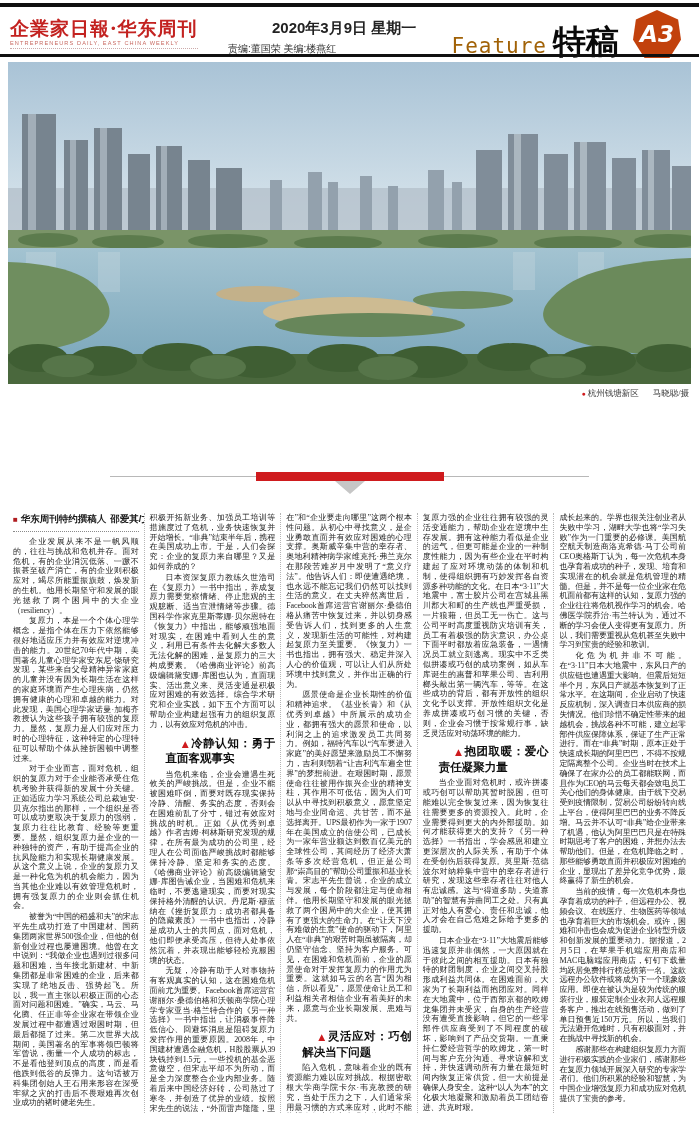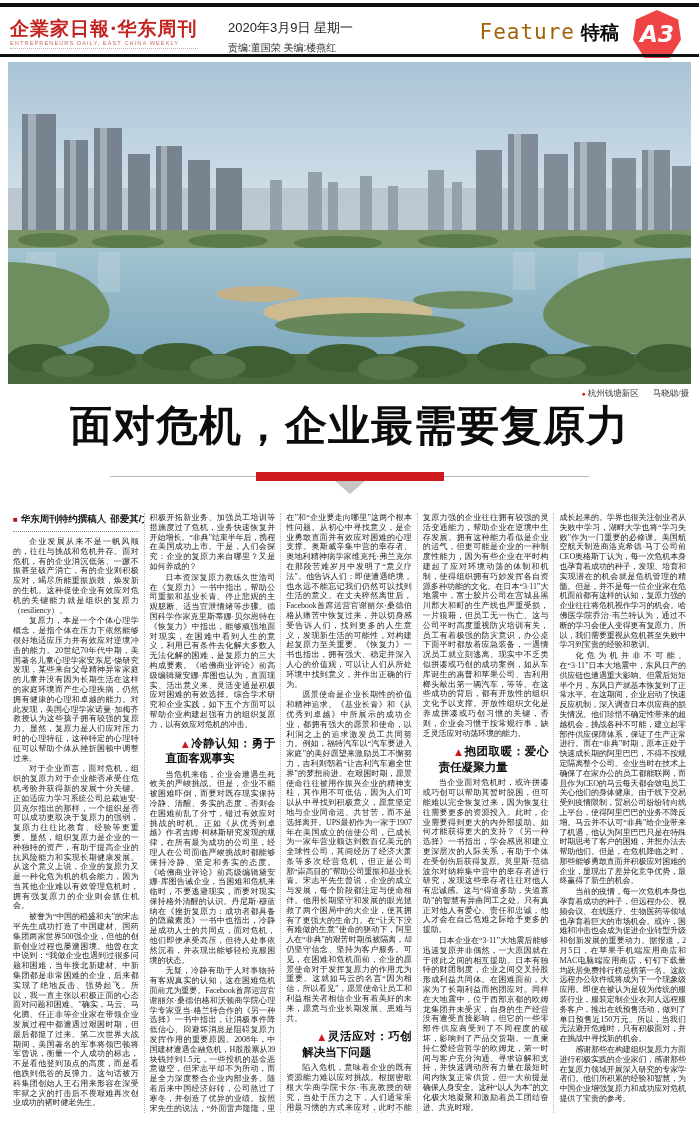--- a/index.html
+++ b/index.html
@@ -7,26 +7,26 @@
         font-family:"Liberation Serif",serif;color:#141414;}
   .topbar{position:absolute;left:0;top:3px;width:699px;height:4px;background:#101010;}
   .hrule{position:absolute;left:0;top:54px;width:699px;height:3px;background:#101010;}
 
   
   .header{position:absolute;left:10px;top:14px;width:679px;height:38px;}
   .masthead{position:absolute;left:0;top:4px;}
   .mast-title{font-family:"DejaVu Serif",serif;font-weight:bold;font-size:19px;color:#c32220;line-height:20px;letter-spacing:1px;}
   .mast-sub{font-family:"Liberation Sans",sans-serif;font-size:5.6px;color:#c86a62;letter-spacing:1.1px;margin-top:2px;border-bottom:1px dotted #caa;padding-bottom:2px;}
   .dateblock{position:absolute;left:218px;top:5px;font-family:"Liberation Sans",sans-serif;}
-  .date-line{font-size:13px;font-weight:normal;color:#222;}
+  .date-line{font-size:15px;font-weight:bold;color:#222;margin-left:44px;}
   .editors-line{font-size:10px;color:#333;margin-top:4px;}
   .section{position:absolute;right:70px;top:6px;white-space:nowrap;}
   .sec-en{font-family:"DejaVu Sans Mono",monospace;font-size:21px;color:#a16207;letter-spacing:1px;}
-  .sec-cn{font-family:"DejaVu Sans",sans-serif;font-weight:900;font-size:19px;color:#090909;margin-left:6px;}
-  .badge{position:absolute;right:8px;top:-4px;width:48px;height:48px;background:#ef4444;
+  .sec-cn{font-family:"DejaVu Sans",sans-serif;font-weight:900;font-size:33px;color:#090909;margin-left:6px;}
+  .badge{position:absolute;right:8px;top:-4px;width:48px;height:48px;background:#c2410c;
          clip-path:polygon(50% 0%,94% 20%,100% 62%,76% 100%,24% 100%,0% 62%,6% 20%);
          display:flex;align-items:center;justify-content:center;
          font-family:"DejaVu Sans",sans-serif;font-weight:900;font-size:23px;color:#fff;font-style:italic;}
 
   
   .photo{position:absolute;left:8px;top:62px;width:683px;height:322px;overflow:hidden;background:#cfdde6;}
   .caption{position:absolute;right:10px;top:388px;font-size:8.5px;color:#3a3a3a;font-family:"Liberation Serif",serif;}
   .cap-bullet{color:#cf1b1e;margin-right:2px;font-size:7px;}
   .cap-credit{margin-left:14px;}
 
@@ -172,41 +172,40 @@
         <ellipse cx="380" cy="306" rx="30" ry="12"></ellipse>
           <ellipse cx="550" cy="305" rx="28" ry="11"></ellipse>
       </g>
     </svg>
   </div>
 
   <div class="caption">
     <span class="cap-bullet">●</span><span>杭州钱塘新区</span><span class="cap-credit">马晓聪/摄</span>
   </div>
 
-  <h1 class="headline">面对危机，企业最需要复原力</h1>
 
   <div class="decor">
     <div class="decor-line"></div>
     <div class="decor-bar"></div>
     <div class="decor-tri"></div>
   </div>
 
   <div class="columns">
     <div class="col">
       <div class="byline">
         <span class="by-marker">■</span><span>华东周刊特约撰稿人</span><span class="by-author">邵爱其/文</span>
       </div>
-    <p class="para">企业发展从来不是一帆风顺的，往往与挑战和危机并存。面对危机，有的企业消沉低落、一蹶不振甚至破产消亡，有的企业则积极应对，竭尽所能重振旗鼓，焕发新的生机。这种促使企业有效应对危机的关键能力就是组织的复原力（resiliency）。</p>
+    <p class="para">企业发展从来不是一帆风顺的，往往与挑战和危机并存。面对危机，有的企业消沉低落、一蹶不振甚至破产消亡，有的企业则积极应对，竭尽所能重振旗鼓，焕发新的生机。他用长期坚守和发展的眼光拯救了两个困局中的大企业（resiliency）。</p>
         <p class="para">复原力，本是一个个体心理学概念，是指个体在压力下依然能够很好地适应压力并有效应对逆境冲击的能力。20世纪70年代中期，美国著名儿童心理学家安东尼·饶研究发现，某些来自父母精神异常家庭的儿童并没有因为长期生活在这样的家庭环境而产生心理疾病，仍然拥有健康的心理和卓越的能力。对此发现，美国心理学家诺曼·加梅齐教授认为这些孩子拥有较强的复原力。显然，复原力是人们应对压力时的心理特征，这种特定的心理特征可以帮助个体从挫折困顿中调整过来。</p>
         <p class="para">对于企业而言，面对危机，组织的复原力对于企业能否承受住危机考验并获得新的发展十分关键。正如适应力学习系统公司总裁迪安·贝克尔指出的那样，一个组织是否可以成功更取决于复原力的强弱，复原力往往比教育、经验等更重要。显然，组织复原力是企业的一种独特的资产，有助于提高企业的抗风险能力和实现长期健康发展。从这个意义上说，企业的复原力又是一种化危为机的机会能力，因为当其他企业难以有效管理危机时，拥有强复原力的企业则会抓住机会。</p>
         <p class="para">被誉为“中国的稻盛和夫”的宋志平先生成功打造了中国建材、国药集团两家世界500强企业，但他的创新创业过程也屡遭困境。他曾在文中说到：“我做企业也遇到过很多问题和困难，当年接北新建材、中新集团都是非常困难的企业，后来都实现了绝地反击、强势起飞。所以，我一直主张以积极正面的心态面对问题和困难。”确实，马云、马化腾、任正非等企业家在带领企业发展过程中都遭遇过艰困时期，但最后都挺了过来。第二次世界大战期间，美国著名的军事将领巴顿将军曾说，衡量一个人成功的标志，不是看他登到顶点的高度，而是看他跌到低谷的反弹力。这句话被万科集团创始人王石用来形容在深受牢狱之灾的打击后不畏艰难再次创业成功的褚时健老先生。</p>
       </div>
     <div class="col">
         <p class="para cont">积极开拓新业务、加强员工培训等措施度过了危机，业务快速恢复并开始增长。“非典”结束半年后，携程在美国成功上市。于是，人们会探究：企业的复原力来自哪里？又是如何养成的？</p>
-        <p class="para">日本资深复原力教练久世浩司在《复原力》一书中指出，帮助公司重振和基业长青、停止悲观的主观臆断、适当宣泄情绪等步骤。德国科学作家克里斯蒂娜·贝尔恩特在《恢复力》中指出，能够顽强地面对现实，在困难中看到人生的意义，利用已有条件去化解大多数人无法化解的困难，是复原力的三大构成要素。《哈佛商业评论》前高级编辑黛安娜·库图也认为，直面现实、活出意义来、灵活变通是积极应对困难的有效选择。综合学术研究和企业实践，如下五个方面可以帮助企业构建起强有力的组织复原力，以有效应对危机的冲击。</p>
+        <p class="para">日本资深复原力教练久世浩司在《复原力》一书中指出，养成复原力需要觉察情绪、停止悲观的主观臆断、适当宣泄情绪等步骤。德国科学作家克里斯蒂娜·贝尔恩特在《恢复力》中指出，能够顽强地面对现实，在困难中看到人生的意义，利用已有条件去化解大多数人无法化解的困难，是复原力的三大构成要素。《哈佛商业评论》前高级编辑黛安娜·库图也认为，直面现实、活出意义来、灵活变通是积极应对困难的有效选择。综合学术研究和企业实践，如下五个方面可以帮助企业构建起强有力的组织复原力，以有效应对危机的冲击。</p>
         <div class="sec-head"><span class="tri">▲</span>冷静认知：勇于直面客观事实</div>
         <p class="para">当危机来临，企业会遭遇生死攸关的严峻挑战。但是，企业不能被困难吓倒，而要对既存现实保持冷静、清醒、务实的态度，否则会在困难前乱了分寸，错过有效应对挑战的时机。正如《从优秀到卓越》作者吉姆·柯林斯研究发现的规律，在所有最为成功的公司里，经理人在公司面临严峻挑战时都能够保持冷静、坚定和务实的态度。《哈佛商业评论》前高级编辑黛安娜·库图告诫企业，当困难和危机来临时，不要逃避现实，而要对现实保持格外清醒的认识。丹尼斯·穆蓝纳在《挫折复原力：成功者都具备的隐藏素质》一书中也指出，冷静是成功人士的共同点，面对危机，他们即便承受高压，但待人处事依然沉着，并表现出能够轻松克服困境的状态。</p>
         <p class="para">无疑，冷静有助于人对事物持有客观真实的认知，这在困难危机面前尤为重要。Facebook首席运营官谢丽尔·桑德伯格和沃顿商学院心理学专家亚当·格兰特合作的《另一种选择》一书中指出，让消极事件降低信心、回避坏消息是阻碍复原力发挥作用的重要原因。2008年，中国建材遭遇金融危机，H股股票从39块钱掉到1.5元，一些投机的基金恶意做空，但宋志平却不为所动，而是全力深度整合企业内部业务。随着后来中国经济好转，公司熬过了寒冬，并创造了优异的业绩。按照宋先生的说法，“外面雷声隆隆，里面书声朗朗”，企业要把风险和困难当作成长的过程，要保持一个良好的心境。或许正如泰戈尔曾说过的那样，只有经历过地狱般的磨砺，才能炼就创造天堂的力量，只有流过血的手指，才能弹出世间的绝响。面对危机，冷静、务实和勇敢地直面现实，才是有机会去成功化解挑战的先决条件。</p>
       </div>
     <div class="col">
         <p class="para cont">在”和“企业要走向哪里”这两个根本性问题。从初心中寻找意义，是企业勇敢直面并有效应对困难的心理支撑。奥斯威辛集中营的幸存者、奥地利精神病学家维克托·弗兰克尔在那段苦难岁月中发明了“意义疗法”。他告诉人们：即使遭遇绝境，也永远不能忘记我们仍然可以找到生活的意义。在丈夫猝然离世后，Facebook首席运营官谢丽尔·桑德伯格从痛苦中恢复过来，并以切身感受告诉人们，找到更多的人生意义，发现新生活的可能性，对构建起复原力至关重要。《恢复力》一书也指出，拥有强大、稳定并深入人心的价值观，可以让人们从所处环境中找到意义，并作出正确的行为。</p>
         <p class="para">愿景使命是企业长期性的价值和精神追求。《基业长青》和《从优秀到卓越》中所展示的成功企业，都拥有强大的愿景和使命，以利润之上的追求激发员工共同努力。例如，福特汽车以“汽车要进入家庭”的美好愿望来激励员工不懈努力，吉利则朝着“让吉利汽车遍全世界”的梦想前进。在艰困时期，愿景使命往往被用作振兴企业的精神支柱，其作用不可低估，因为人们可以从中寻找到积极意义，愿意坚定地与企业同命运、共甘苦，而不是选择离开。UPS最初作为一家于1907年在美国成立的信使公司，已成长为一家年营业额达到数百亿美元的全球性公司，其间经历了经济大萧条等多次经营危机，但正是公司那“崇高目的”帮助公司重振和基业长青。宋志平先生曾说，企业的成立与发展，每个阶段都注定与使命相伴。他用长期坚守和发展的眼光拯救了两个困局中的大企业，使其拥有了更强大的生命力。在“让天下没有难做的生意”使命的驱动下，阿里人在“非典”的艰苦时期虽被隔离，却仍坚守信念、坚持为客户服务。可见，在困难和危机面前，企业的愿景使命对于发挥复原力的作用尤为重要。这就如马云的名言“因为相信，所以看见”，愿景使命让员工和利益相关者相信企业有着美好的未来，愿意与企业长期发展、患难与共。</p>
         <div class="sec-head"><span class="tri">▲</span>灵活应对：巧创解决当下问题</div>
         <p class="para">陷入危机，意味着企业的既有资源能力难以应对挑战。根据密歇根大学商学院卡尔·韦克教授的研究，当处于压力之下，人们通常采用最习惯的方式来应对，此时不能指望人们突然产生强大的创造力。但是，企业也不应该就此放弃。复原力强的企业往往善于灵活采用权宜之计来应对挑战，这种能力就是所谓的“拼凑”（bricolage）。拼凑是一种在没有合适或现成资源的情况下设法解决问题的能力，往往是发挥一种资源的不太熟悉的用途，或是将这种资源用到平时不太用到的地方，来发挥其意想不到的功能。当企业面临枯竭，往往已经缺乏常规的应对资源，但企业可以善于利用现有资源的意识不到的新功能，从而帮助企业脱困。所以，这种拼凑也是一种“巧创”，如同《哈佛商业评论》前高级编辑黛安娜·库图提到的“灵活变通”能力。</p>
       </div>

